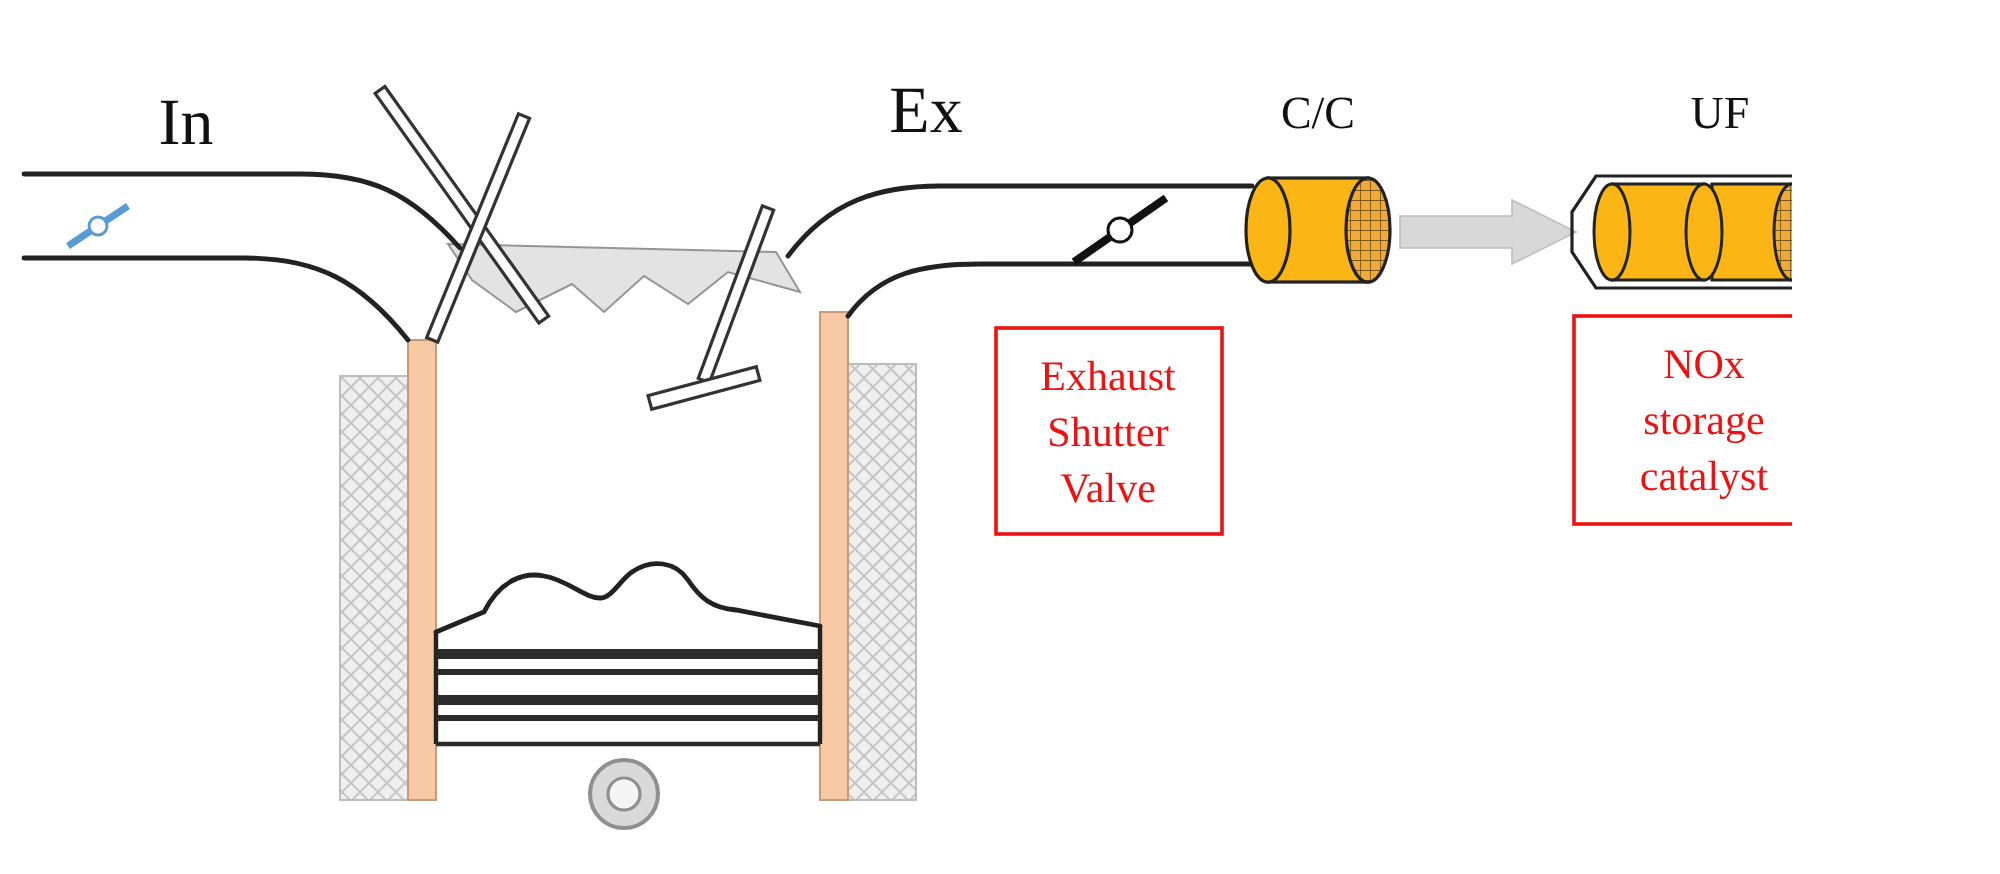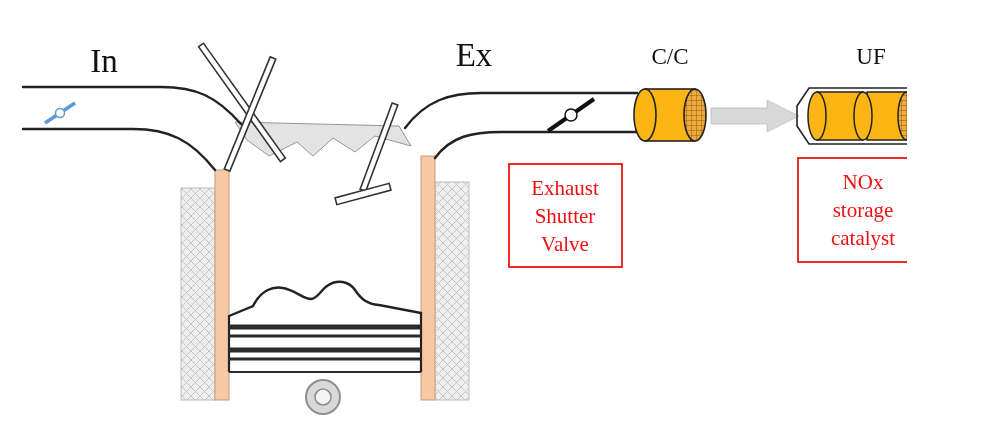--- a/index.html
+++ b/index.html
@@ -1,16 +1,16 @@
 <!DOCTYPE html>
 <html><head>
 <meta charset="utf-8">
 <style>
   html,body{margin:0;padding:0;background:#ffffff;}
-  .stage{position:relative;width:896px;height:437px;background:#ffffff;overflow:hidden;padding-left:11px;}
+  .stage{position:relative;width:896px;height:437px;background:#ffffff;overflow:hidden;}
   svg{display:block;}
   svg text{font-family:"Liberation Serif", serif;}
   .lbl-big{font-size:33px;fill:#111;}
   .lbl-med{font-size:23px;fill:#111;}
   .callout-text{font-size:21px;}
   .pipe{fill:none;stroke:#222;stroke-width:2.4;stroke-linecap:round;}
   .thin{fill:none;stroke:#222;stroke-width:1.6;}
   .stem{fill:#ffffff;stroke:#333;stroke-width:1.6;}
   .callout-box{fill:#ffffff;stroke-width:1.8;}
   .ring{stroke:#2b2b2b;}

